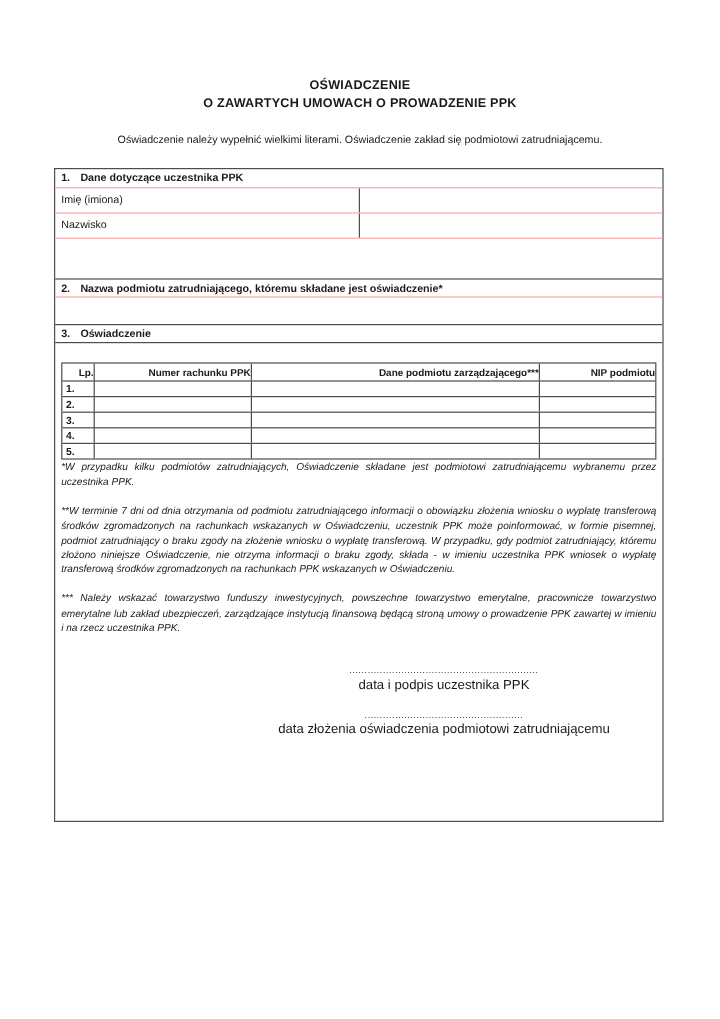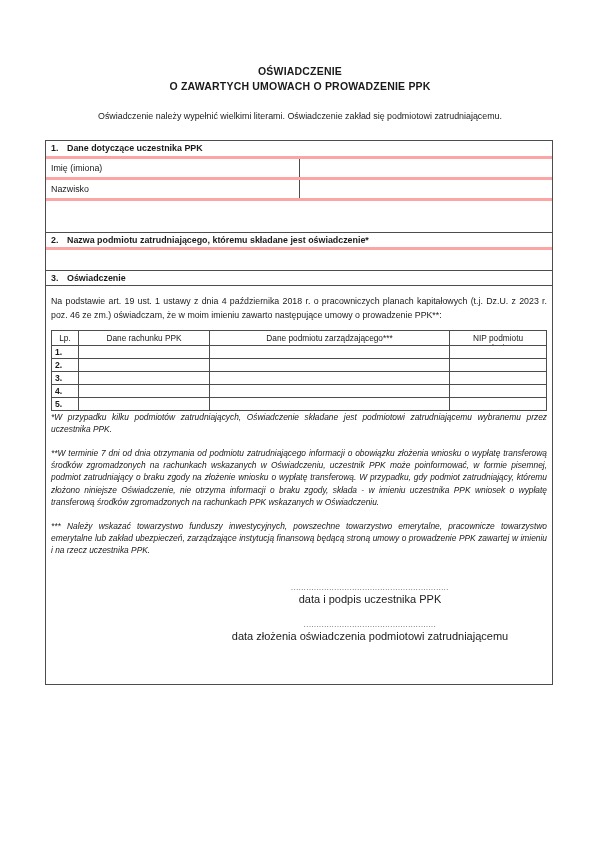--- a/index.html
+++ b/index.html
@@ -14,33 +14,33 @@
 
   .doc-title { margin-top: 64px; text-align: center; font-weight: bold; font-size: 10.5px; line-height: 15px; letter-spacing: .2px; }
   .instruction { margin-top: 17px; text-align: center; font-size: 8.9px; }
 
   .frame { margin: 19px 47px 0 45px; border: 1px solid #4d4d4d; }
 
   .sec-hdr { display: flex; border-top: 1px solid #4d4d4d; font-weight: bold; font-size: 8.9px; padding: 2px 4px 1px 5px; height: 15px; }
   .sec-hdr:first-child { border-top: none; }
   .sec-num { width: 16px; flex: 0 0 auto; }
 
-  .drow { display: flex; border-top: 3px solid #fca5a5; }
+  .drow { display: flex; border-top: 1px solid #fca5a5; }
   .dlabel { width: 254px; flex: 0 0 auto; border-right: 1px solid #4d4d4d; font-size: 8.9px; line-height: 13px; padding: 3px 6px 2px 5px; }
   .dvalue { flex: 1 1 auto; }
   .h21 { height: 21px; } .h34 { height: 34px; } .h66 { height: 66px; } .h23 { height: 23px; }
 
   .sec3-body { border-top: 1px solid #4d4d4d; padding: 9px 5px 0 5px; height: 399px; }
   .statement { font-size: 8.8px; line-height: 13.8px; text-align: justify; }
 
   .ptable { display: grid; grid-template-columns: 26px 131px 240px 1fr; border: 1px solid #4d4d4d; margin-top: 7px; }
   .ptable > div { border-top: 1px solid #4d4d4d; border-left: 1px solid #4d4d4d; overflow: hidden; }
   .ptable > div:nth-child(4n+1) { border-left: none; }
   .ptable > div:nth-child(-n+4) { border-top: none; }
-  .pth { font-weight: normal; font-size: 8.3px; text-align: center; height: 14px; padding-top: 2px; }
+  .pth { font-weight: bold; font-size: 8.3px; text-align: right; height: 14px; padding-top: 2px; }
   .ptd { height: 13px; font-size: 8.6px; }
   .plp { font-weight: bold; padding: 1px 0 0 3px; }
 
   .footnote { font-size: 8.4px; font-style: italic; line-height: 12.2px; text-align: justify; }
   .fn1 { } .fn2 { margin-top: 12px; } .fn3 { margin-top: 12px; }
 
   .sig-block { width: 330px; margin: 27px 12px 0 auto; text-align: center; }
   .sig-dots { font-size: 7px; letter-spacing: .6px; line-height: 7px; white-space: nowrap; overflow: hidden; color: #2a2a2a; }
   .sig-label { font-size: 11px; margin-top: 2px; }
   .sig-group + .sig-group { margin-top: 16px; }
@@ -88,25 +88,24 @@
       <div class="dvalue"></div>
     </div>
 
     <div class="sec-hdr">
       <span class="sec-num">3.</span>
       <span>Oświadczenie</span>
     </div>
 
     <div class="sec3-body">
 
-      <div class="statement">Na podstawie art. 19 ust. 1 ustawy z dnia 4 października 2018 r. o pracowniczych planach kapitałowych (t.j. Dz.U. z 2023 r. poz. 46 ze zm.) oświadczam, że w moim imieniu zawarto następujące umowy o prowadzenie PPK**:</div>
 
       <div class="ptable">
         <div class="pth">Lp.</div>
-        <div class="pth">Dane rachunku PPK</div>
+        <div class="pth">Numer rachunku PPK</div>
         <div class="pth">Dane podmiotu zarządzającego***</div>
         <div class="pth">NIP podmiotu zarządzającego</div>
 
         <div class="ptd plp">1.</div>
         <div class="ptd"></div>
         <div class="ptd"></div>
         <div class="ptd"></div>
 
         <div class="ptd plp">2.</div>
         <div class="ptd"></div>

